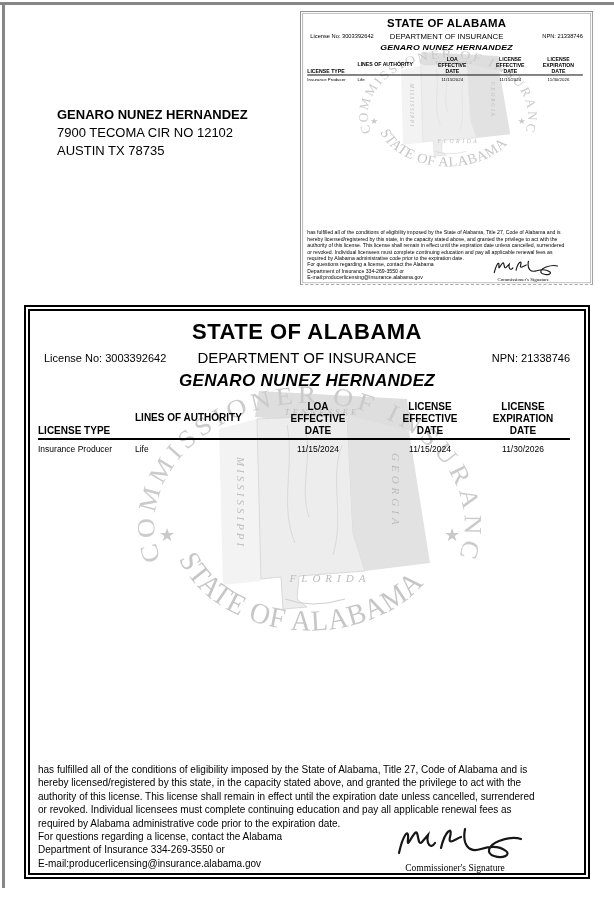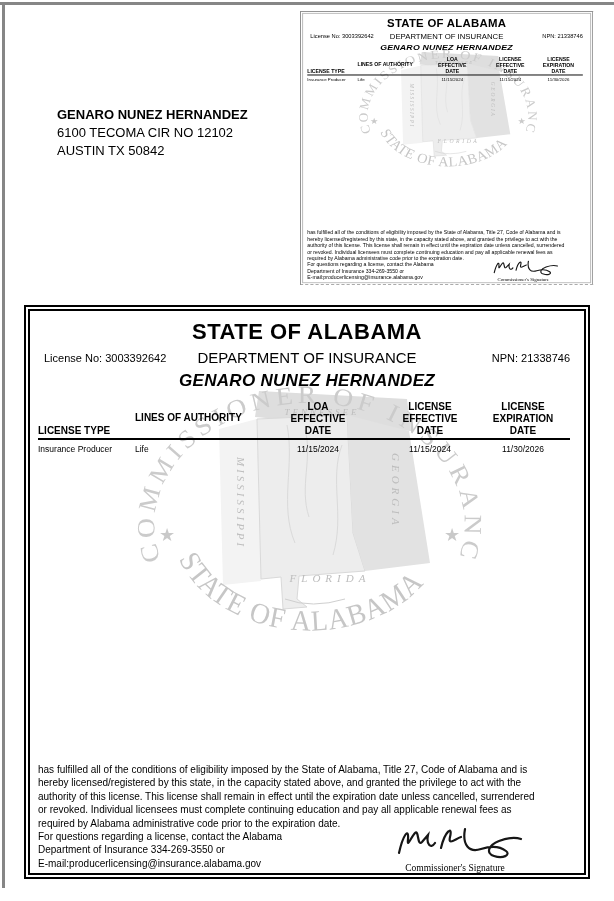--- a/index.html
+++ b/index.html
@@ -58,22 +58,22 @@
     font-family:"Liberation Serif",serif;font-size:9.5px;z-index:1;}
 </style>
 </head>
 <body>
 
 <div class="frame-top"></div>
 <div class="frame-left"></div>
 
 <div class="address">
   <div class="addr-name">GENARO NUNEZ HERNANDEZ</div>
-  <div>6100 TECOMA CIR NO 12102</div>
-  <div>AUSTIN TX 50842</div>
+  <div>7900 TECOMA CIR NO 12102</div>
+  <div>AUSTIN TX 78735</div>
 </div>
 
 <div class="cert cert-small">
  <div class="cert-outer">
   <div class="cert-inner">
 
     <svg class="seal" viewBox="0 0 345 283">
       <defs>
         <path id="arcTopS" d="M 24,175 A 155,122 0 1 1 321,175" fill="none"></path>
         <path id="arcBotS" d="M 42,174 A 138,106 0 0 0 303,174" fill="none"></path>

